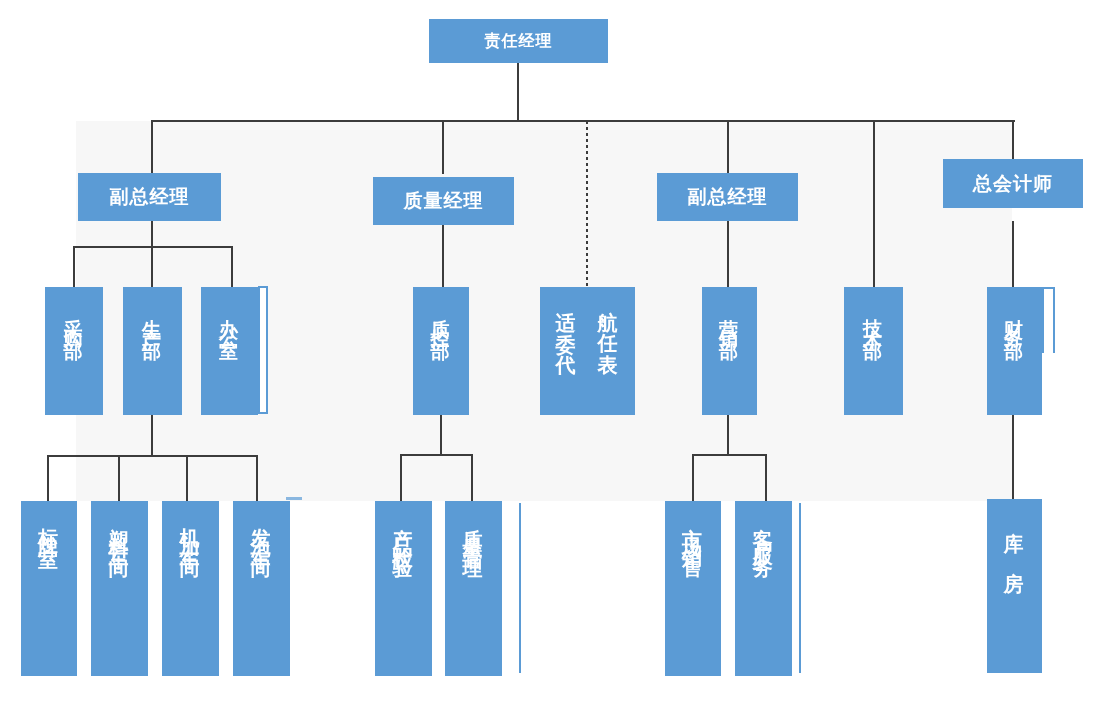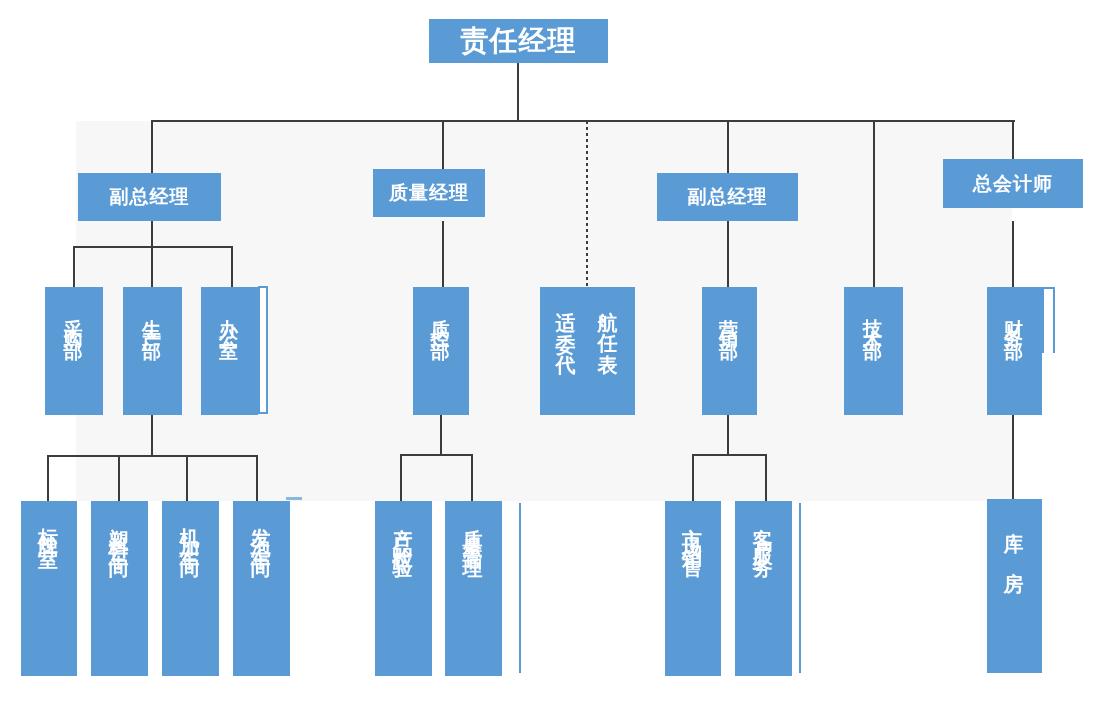--- a/index.html
+++ b/index.html
@@ -71,28 +71,28 @@
   <div class="ln" style="left:765px;top:454px;width:2px;height:48px"></div>
 
   <div class="ln" style="left:1012px;top:415px;width:2px;height:85px"></div>
 
   <div class="art-outline" style="left:258px;top:286px;width:10px;height:128px"></div>
   <div class="art-bracket" style="left:1042px;top:287px;width:13px;height:66px"></div>
   <div class="art" style="left:519px;top:503px;width:2px;height:170px"></div>
   <div class="art" style="left:799px;top:503px;width:2px;height:170px"></div>
   <div class="art" style="left:286px;top:497px;width:16px;height:3px;opacity:.7"></div>
 
-  <div class="box mgr" style="left:429px;top:19px;width:179px;height:44px;font-size:28px">
+  <div class="box mgr" style="left:429px;top:19px;width:179px;height:44px;font-size:16px">
     <span>责任经理</span>
   </div>
 
   <div class="box mgr" style="left:78px;top:173px;width:143px;height:48px">
     <span>副总经理</span>
   </div>
-  <div class="box mgr" style="left:373px;top:169px;width:112px;height:48px">
+  <div class="box mgr" style="left:373px;top:177px;width:141px;height:48px">
     <span>质量经理</span>
   </div>
   <div class="box mgr" style="left:657px;top:173px;width:141px;height:48px">
     <span>副总经理</span>
   </div>
   <div class="box mgr" style="left:943px;top:159px;width:140px;height:49px">
     <span>总会计师</span>
   </div>
 
   <div class="box vbox l3" style="left:45px;top:287px;width:58px;height:128px">

